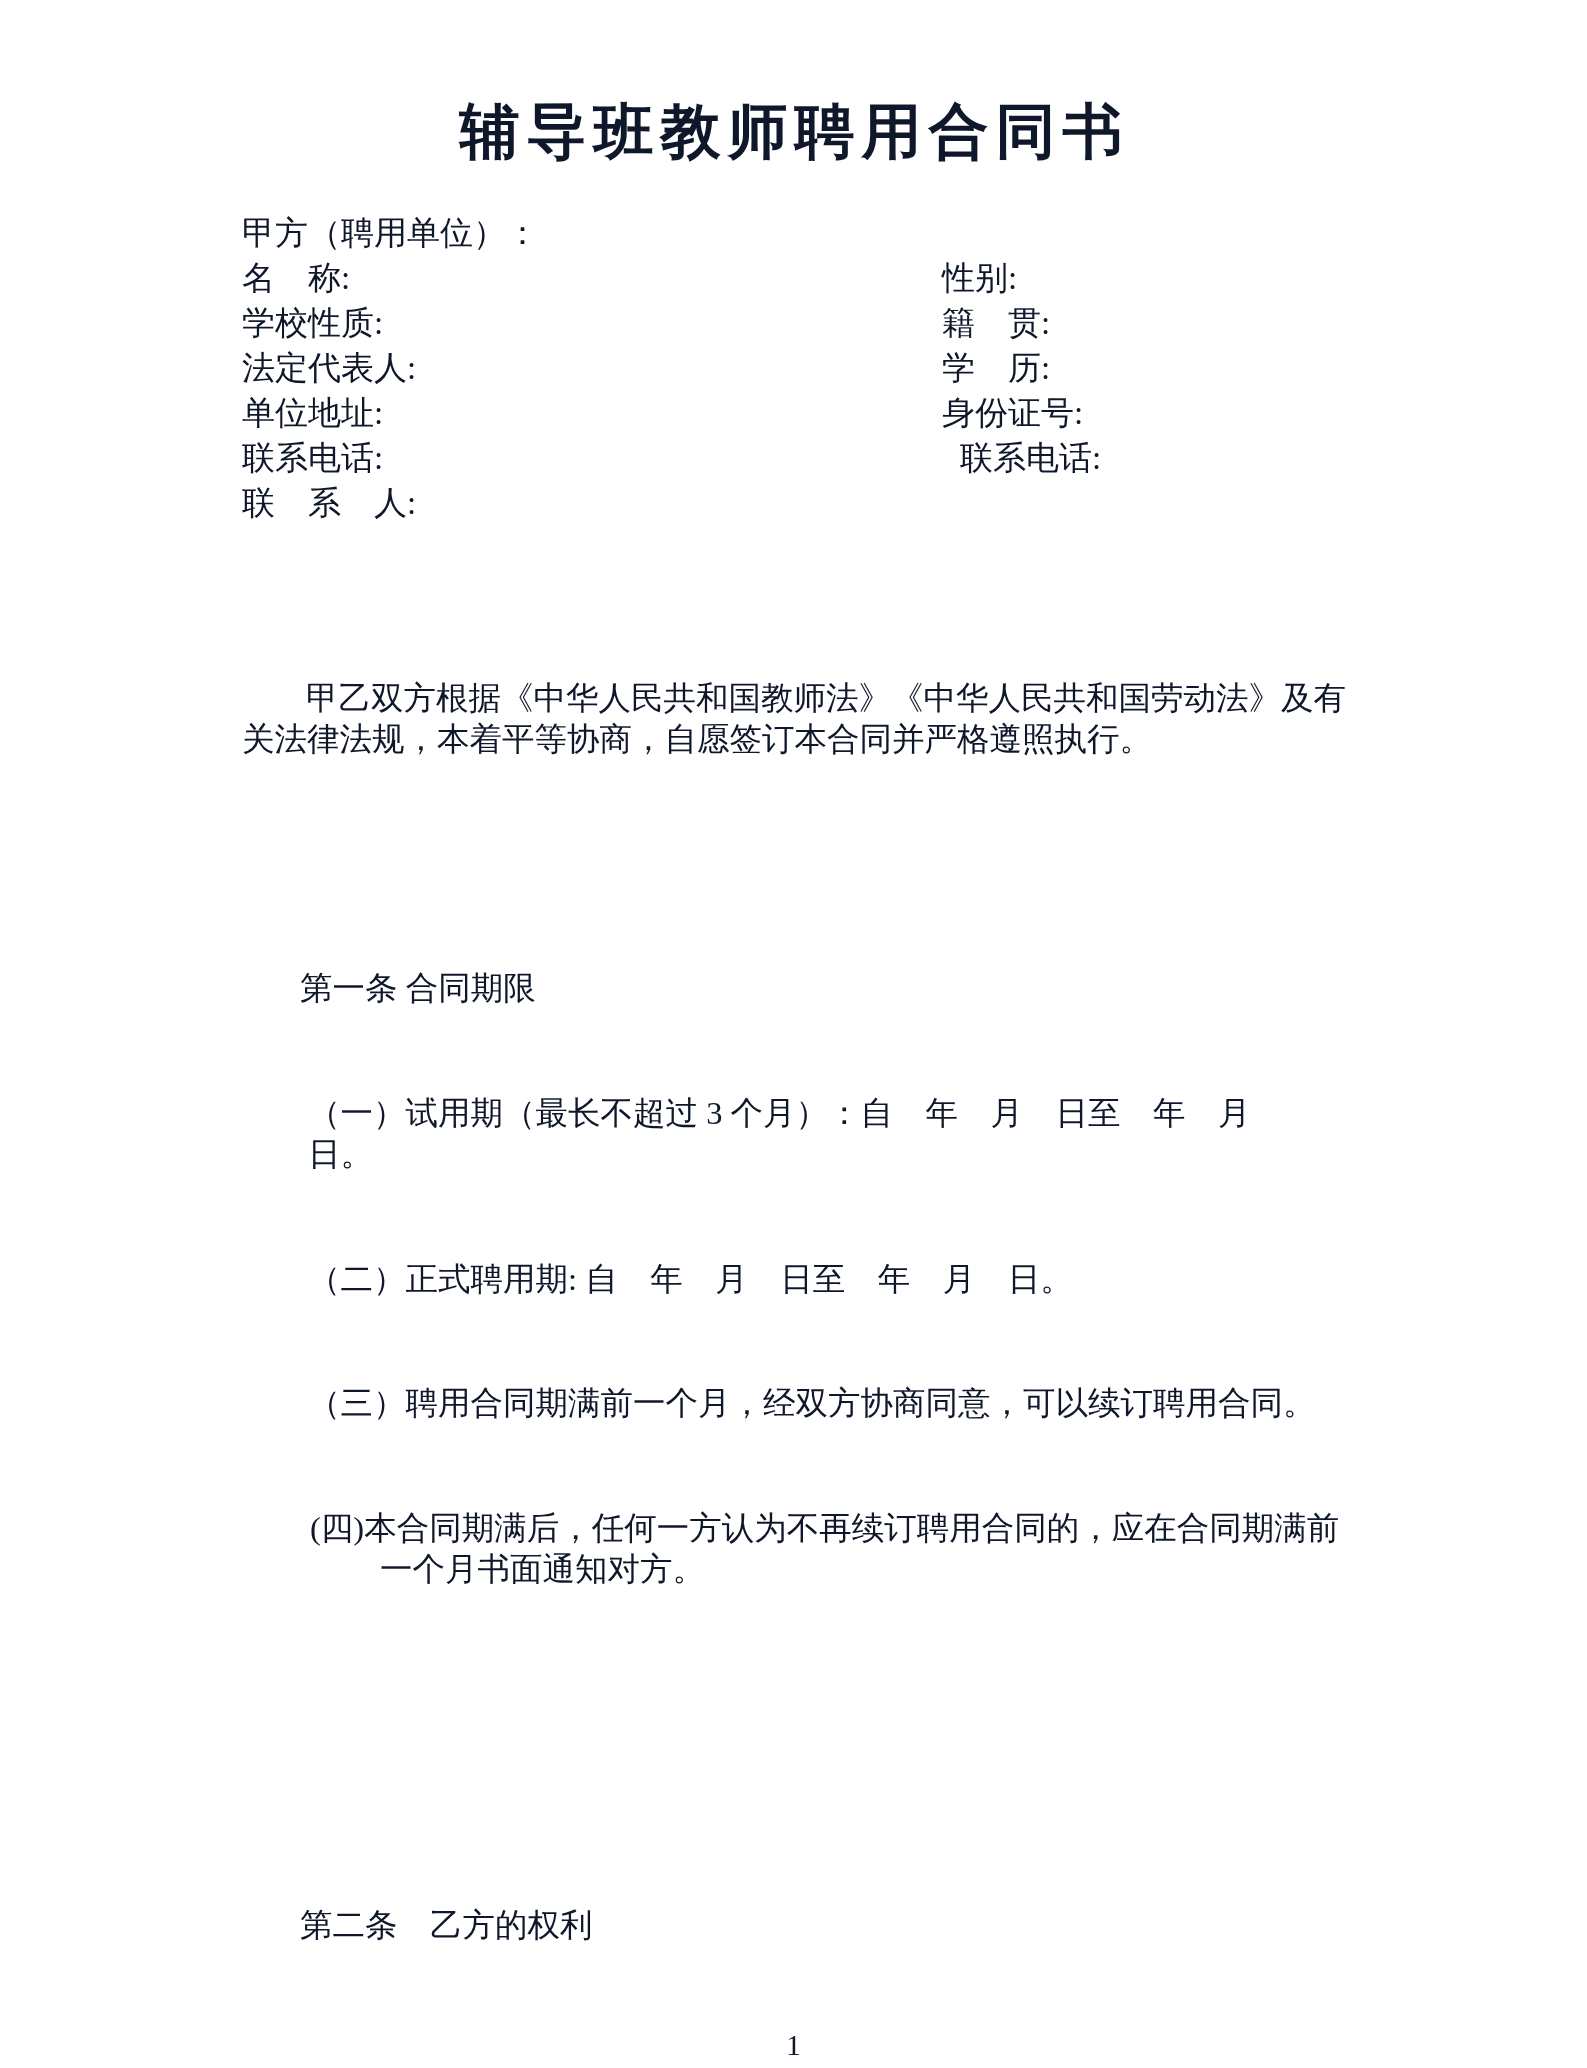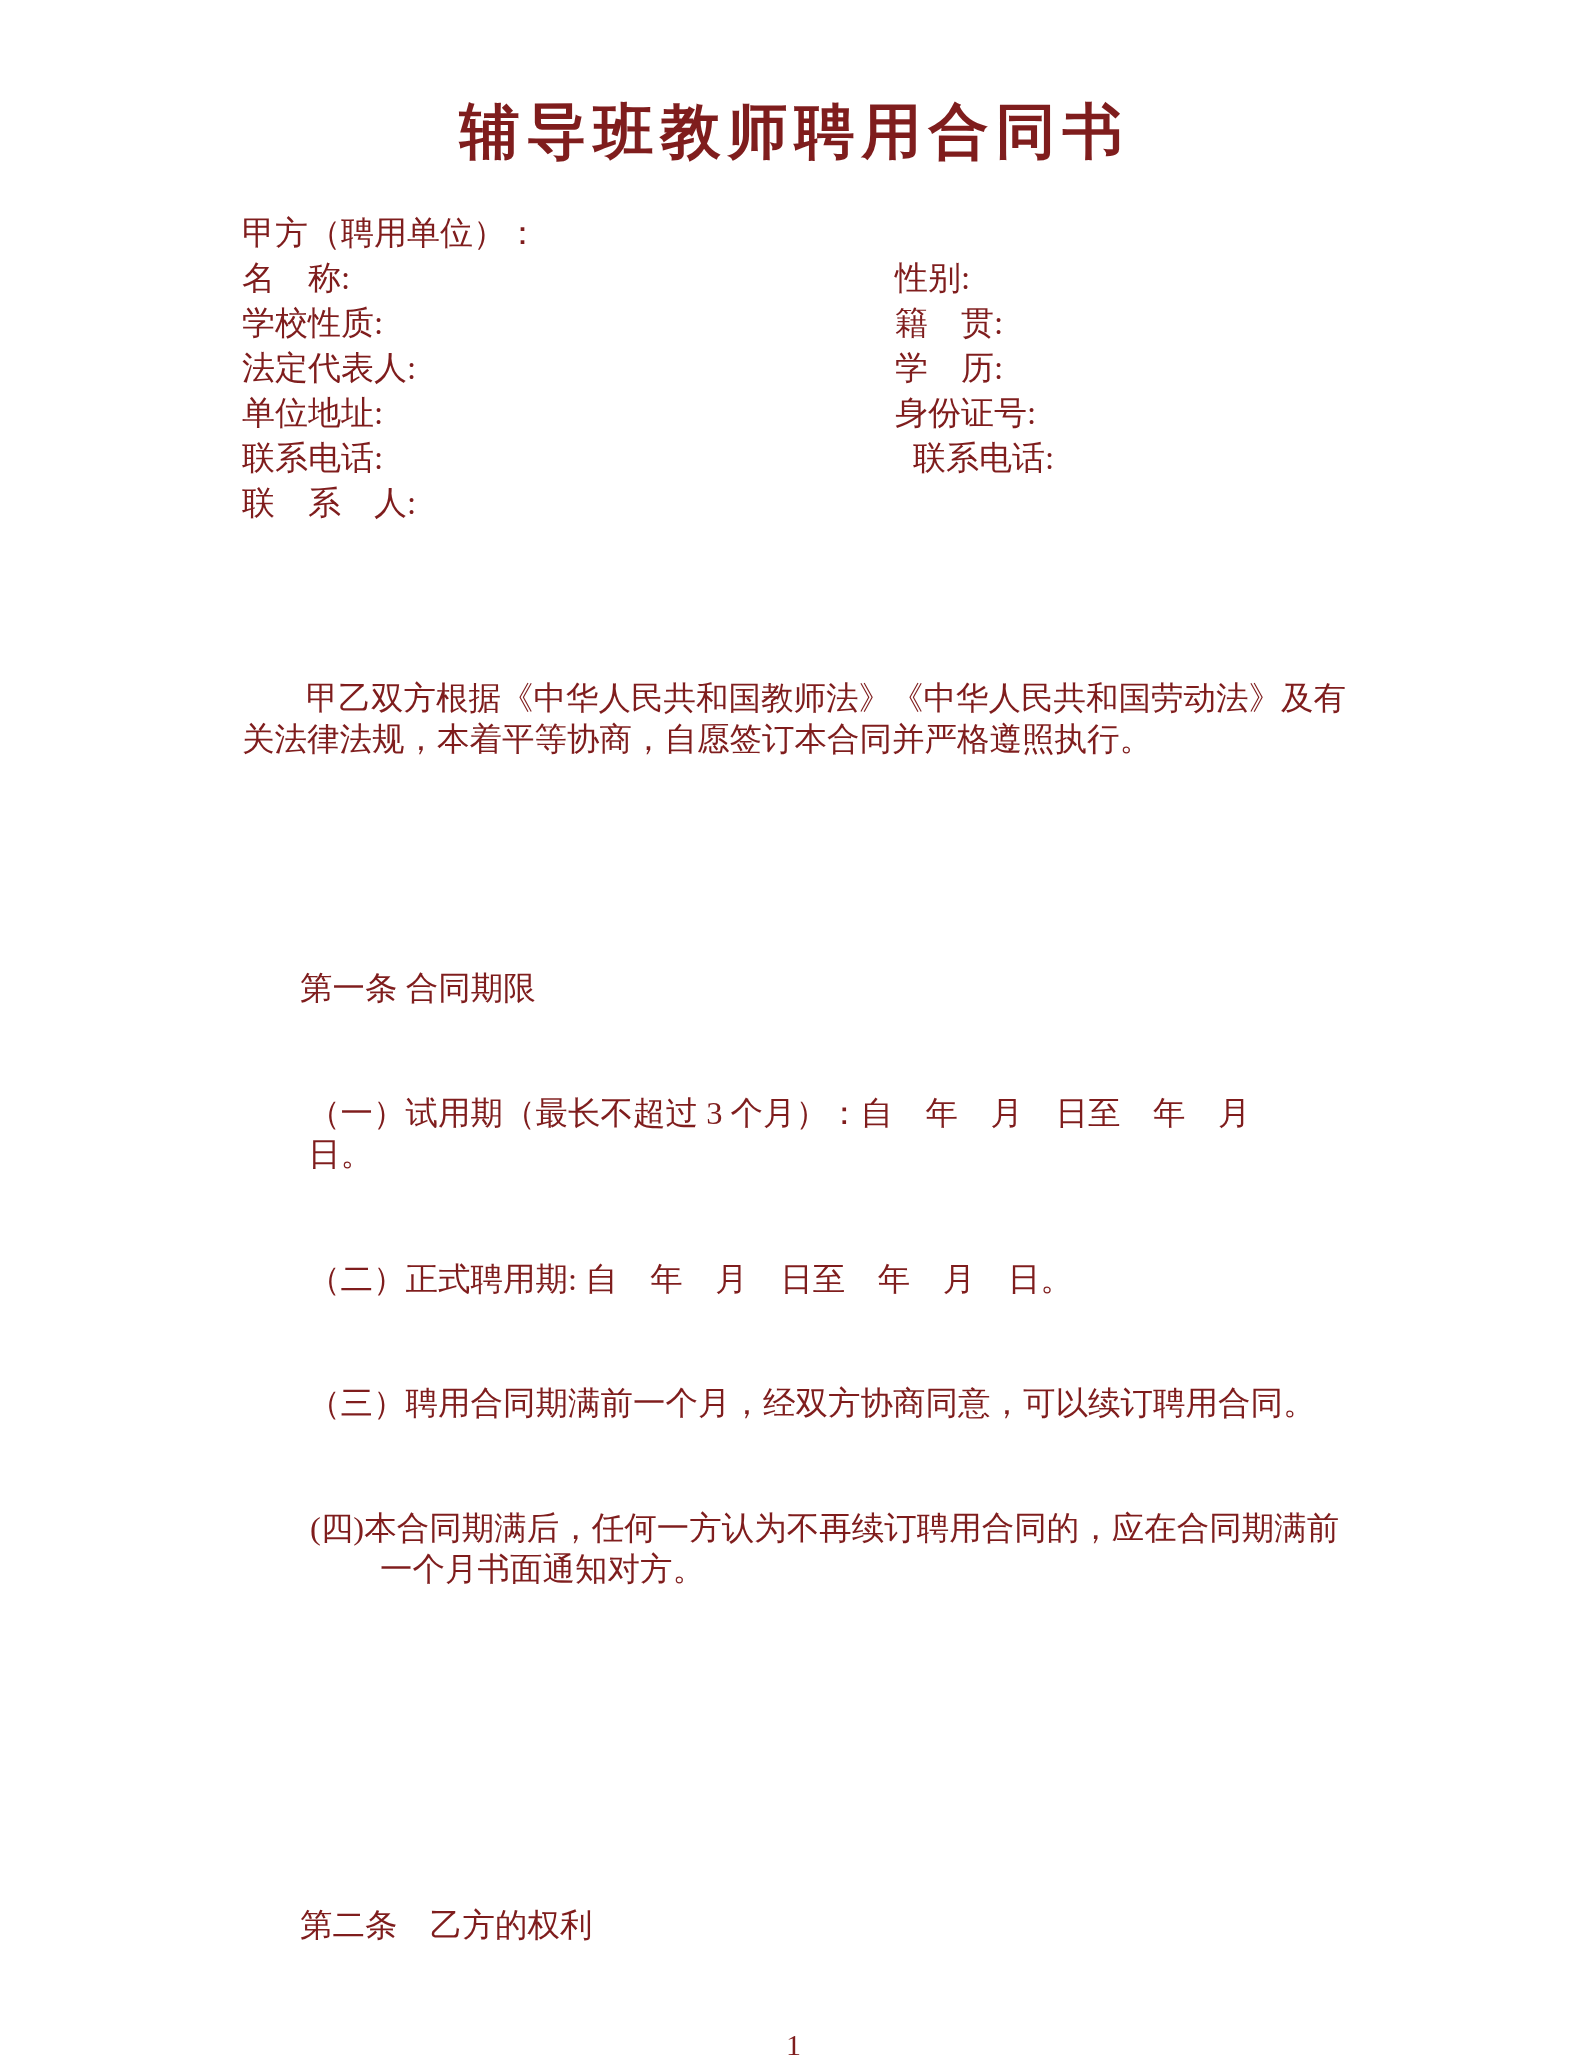--- a/index.html
+++ b/index.html
@@ -7,21 +7,21 @@
     margin: 0;
     padding: 0;
     background: #ffffff;
     font-family: "Liberation Serif", "DejaVu Serif", serif;
   }
   .page {
     position: relative;
     width: 1587px;
     height: 2068px;
     background: #ffffff;
-    color: #7f1d1d;
+    color: #0f172a;
     overflow: hidden;
   }
   .content {
     position: absolute;
     left: 242px;
     top: 0;
     width: 1105px;
   }
   .title {
     margin: 100px 0 0 0;
@@ -33,20 +33,21 @@
     white-space: pre-wrap;
   }
   .parties {
     margin-top: 47px;
     font-size: 33px;
   }
   .party-row {
     display: flex;
     line-height: 45px;
     white-space: pre-wrap;
+    gap: 47px;
   }
   .party-left { width: 653px; }
   .party-right { flex: 1; }
   .party-right.first { padding-left: 241px; }
   .party-right.phone { padding-left: 18px; }
 
   .doc {
     font-size: 32.5px;
     line-height: 41.5px;
     white-space: pre-wrap;

